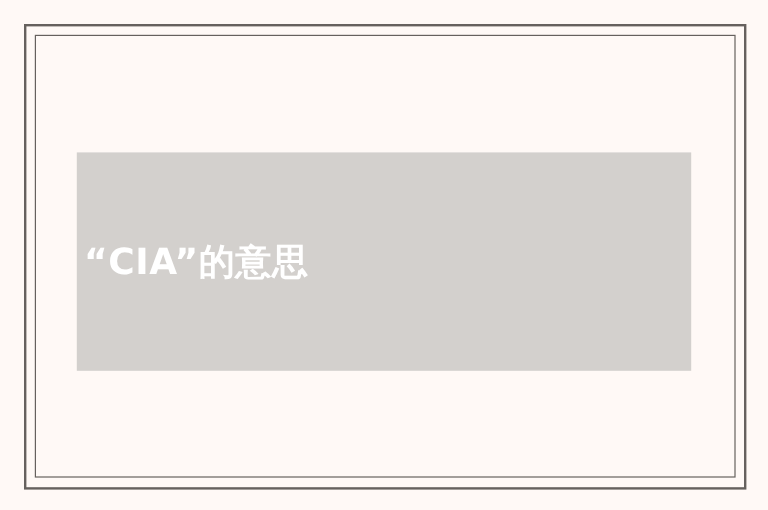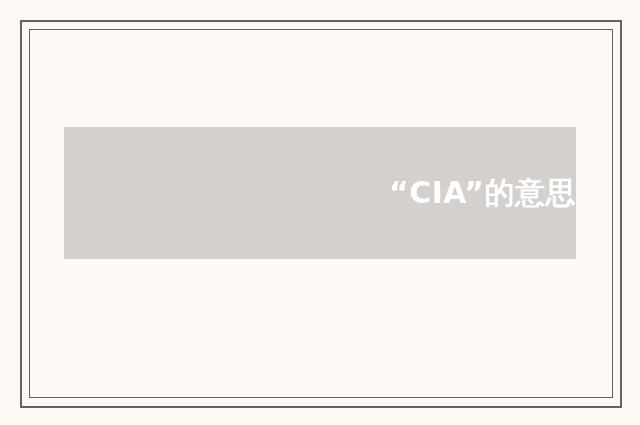--- a/index.html
+++ b/index.html
@@ -19,23 +19,23 @@
   }
   .inner-frame {
     position: absolute;
     left: 29px; top: 29px;
     width: 582px; height: 367px;
     border: 1px solid #66615e;
   }
   .banner {
     position: absolute;
     left: 64px; top: 127px;
-    width: 512px; height: 132px;
+    width: 512px; height: 182px;
     background: #d3d0cd;
-    display: flex; align-items: center; justify-content: flex-end;
+    display: flex; align-items: center; justify-content: flex-start;
   }
   .banner-title {
     color: #ffffff;
     font-size: 30px;
     font-weight: bold;
     letter-spacing: 0.5px;
     margin-left: 6px;
   }
 </style>
 </head>

